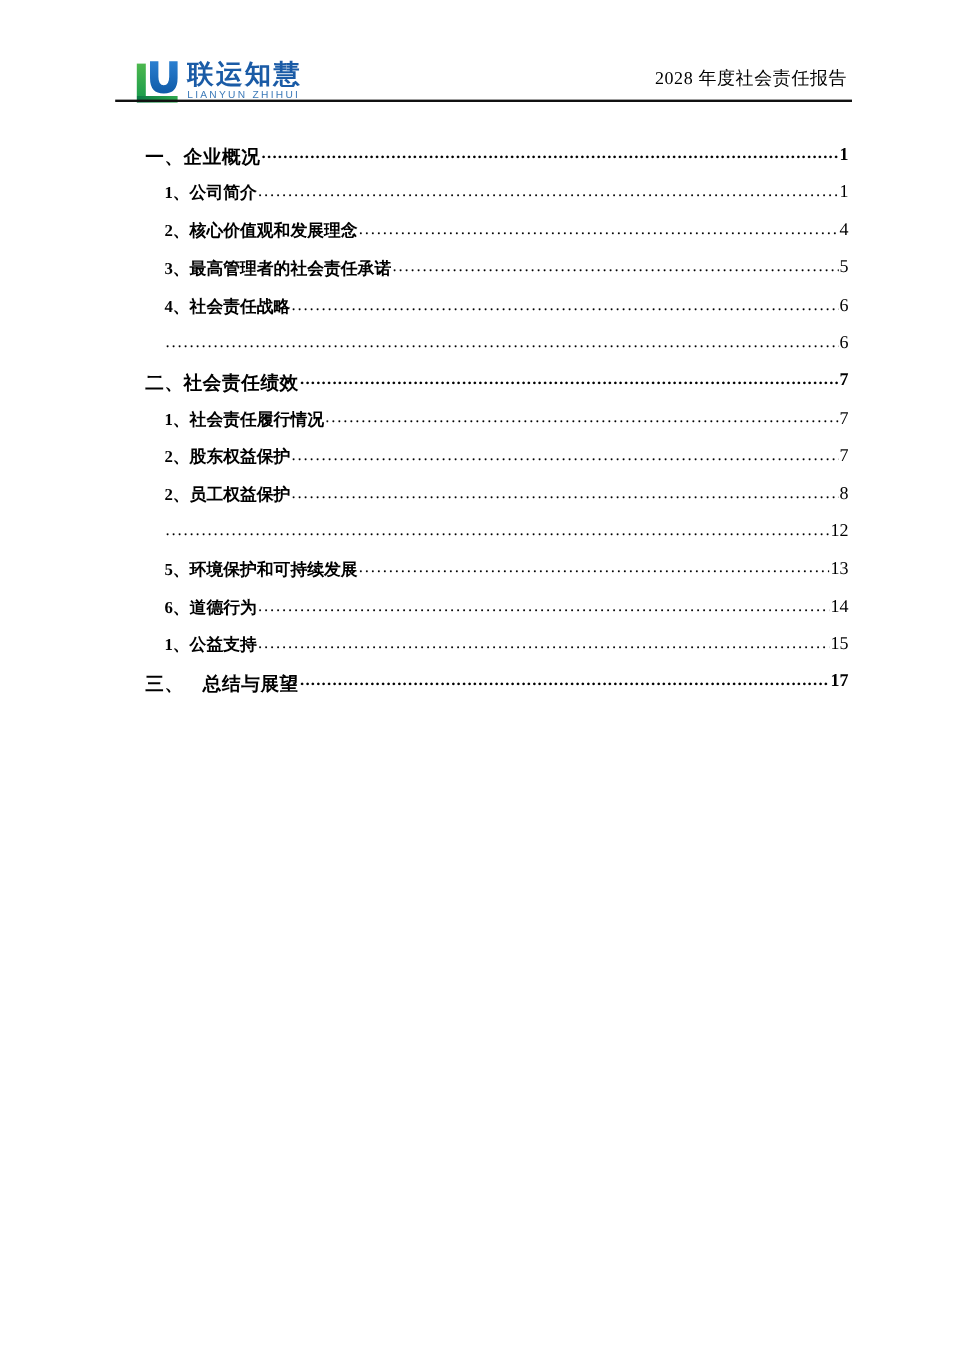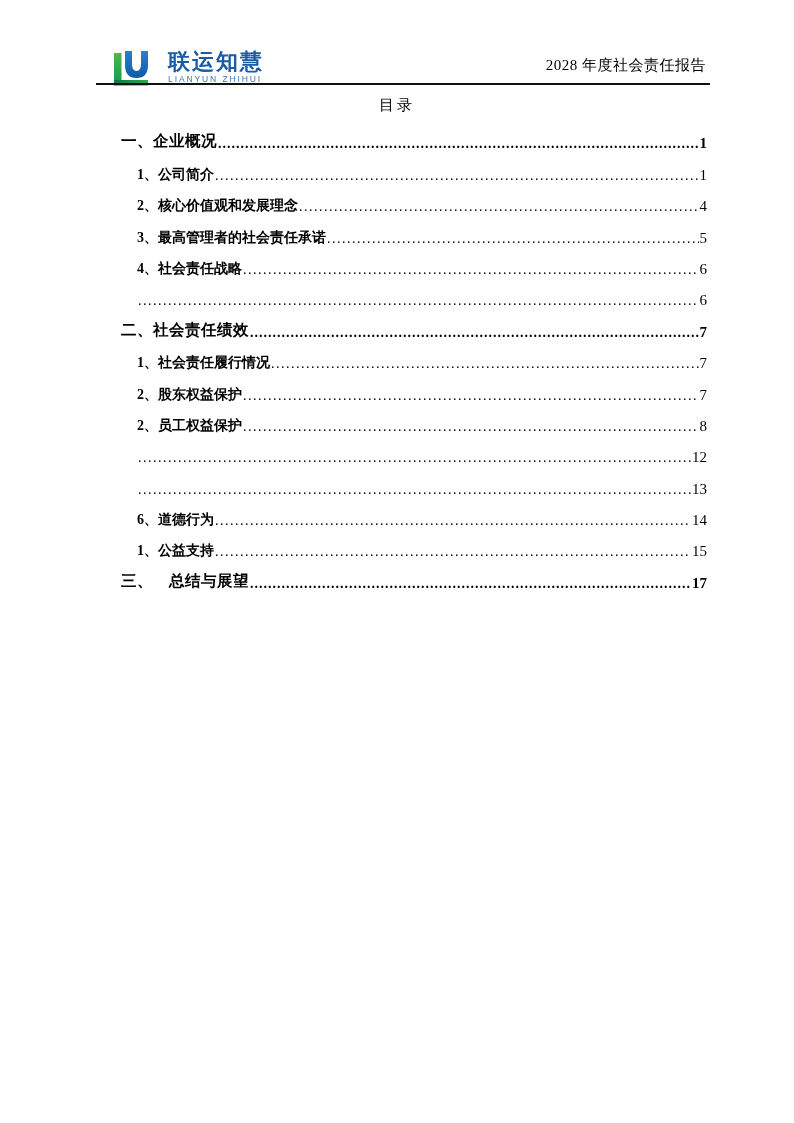--- a/index.html
+++ b/index.html
@@ -10,21 +10,21 @@
   }
   .page{position:absolute;inset:0;background:#fff;}
 
   
   .hdr-rule{
     position:absolute;left:96px;right:84px;top:83px;
     border-top:2px solid #111;
   }
   .logo{position:absolute;left:113px;top:50px;display:flex;align-items:flex-start;}
   .logo-mark{width:37px;height:37px;display:block;}
-  .logo-text{margin-left:18px;display:flex;flex-direction:column;}
+  .logo-text{margin-left:6px;display:flex;flex-direction:column;}
   .logo-cn{
     font-family:"Liberation Sans","DejaVu Sans",sans-serif;
     font-weight:bold;font-size:22px;line-height:24px;
     color:var(--brand_blue,#1a5ba6);letter-spacing:2px;white-space:nowrap;
   }
   .logo-en{
     font-family:"Liberation Sans","DejaVu Sans",sans-serif;
     font-size:8.5px;line-height:9px;margin-top:1px;
     color:var(--brand_blue_light,#3b79b8);letter-spacing:1.9px;white-space:nowrap;
   }
@@ -35,21 +35,21 @@
 
   
   .toc-title{
     position:absolute;top:96px;left:0;width:100%;
     text-align:center;font-size:15px;letter-spacing:3px;
   }
   .toc{
     position:absolute;left:96px;top:121px;width:611px;
   }
   .row{
-    display:flex;align-items:flex-end;height:31.4px;
+    display:flex;align-items:flex-start;height:31.4px;
     padding-left:41px;box-sizing:border-box;
   }
   .row.l1{padding-left:25px;}
   .lbl{
     white-space:nowrap;font-size:14px;flex:0 0 auto;font-weight:bold;
   }
   .row.l1 .lbl{
     font-family:"Liberation Sans","DejaVu Sans",sans-serif;
     font-weight:bold;font-size:15.5px;letter-spacing:0.5px;
   }
@@ -90,21 +90,20 @@
     </svg>
     <div class="logo-text">
       <span class="logo-cn">联运知慧</span>
       <span class="logo-en">LIANYUN ZHIHUI</span>
     </div>
   </div>
 
   <div class="hdr-title">2028 年度社会责任报告</div>
   <div class="hdr-rule"></div>
 
-  <div class="toc-title">目录</div>
 
   <div class="toc">
 
     <div class="row l1">
       <span class="lbl">一、企业概况</span>
         <span class="dots">................................................................................................................................................................................................................................................................................................................................................................................................................</span>
         <span class="pg">1</span>
     </div>
     <div class="row l2">
       <span class="lbl">1、公司简介</span>
@@ -148,20 +147,21 @@
     <div class="row l2">
       <span class="lbl">2、员工权益保护</span>
         <span class="dots">................................................................................................................................................................................................................................................................................................................................................................................................................</span>
         <span class="pg">8</span>
     </div>
     <div class="row l2">
         <span class="dots">................................................................................................................................................................................................................................................................................................................................................................................................................</span>
         <span class="pg">12</span>
     </div>
     <div class="row l2">
+      <span class="lbl">5、环境保护和可持续发展</span>
         <span class="dots">................................................................................................................................................................................................................................................................................................................................................................................................................</span>
         <span class="pg">13</span>
     </div>
     <div class="row l2">
       <span class="lbl">6、道德行为</span>
         <span class="dots">................................................................................................................................................................................................................................................................................................................................................................................................................</span>
         <span class="pg">14</span>
     </div>
     <div class="row l2">
       <span class="lbl">1、公益支持</span>

